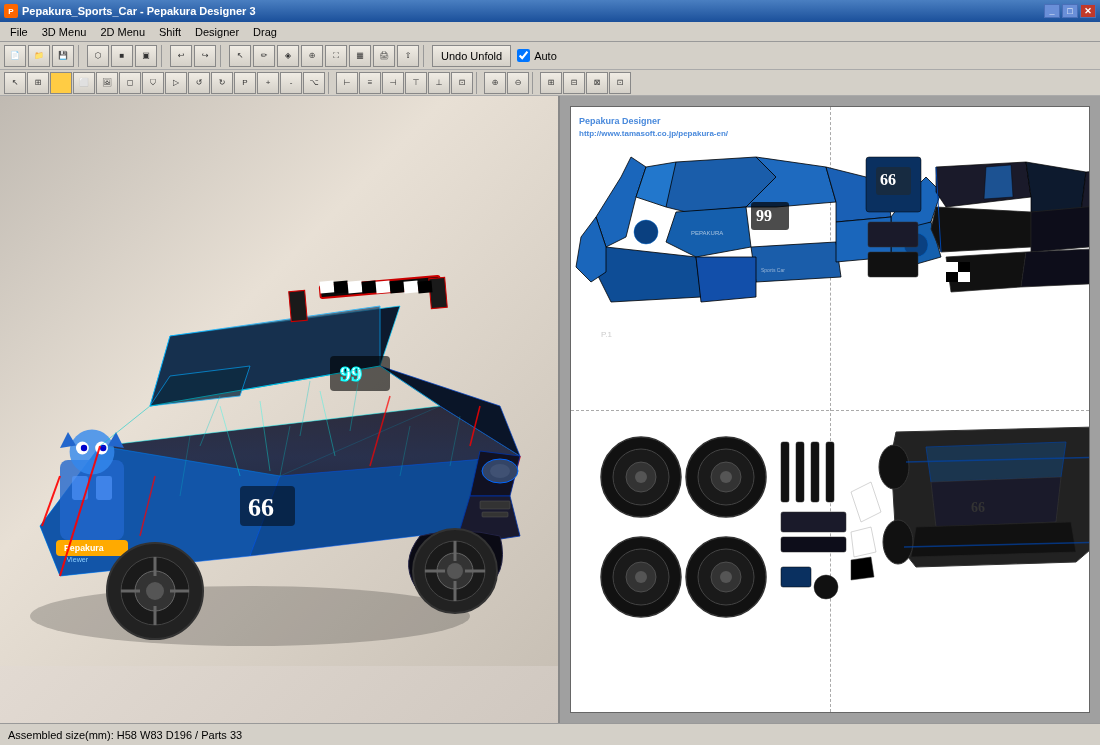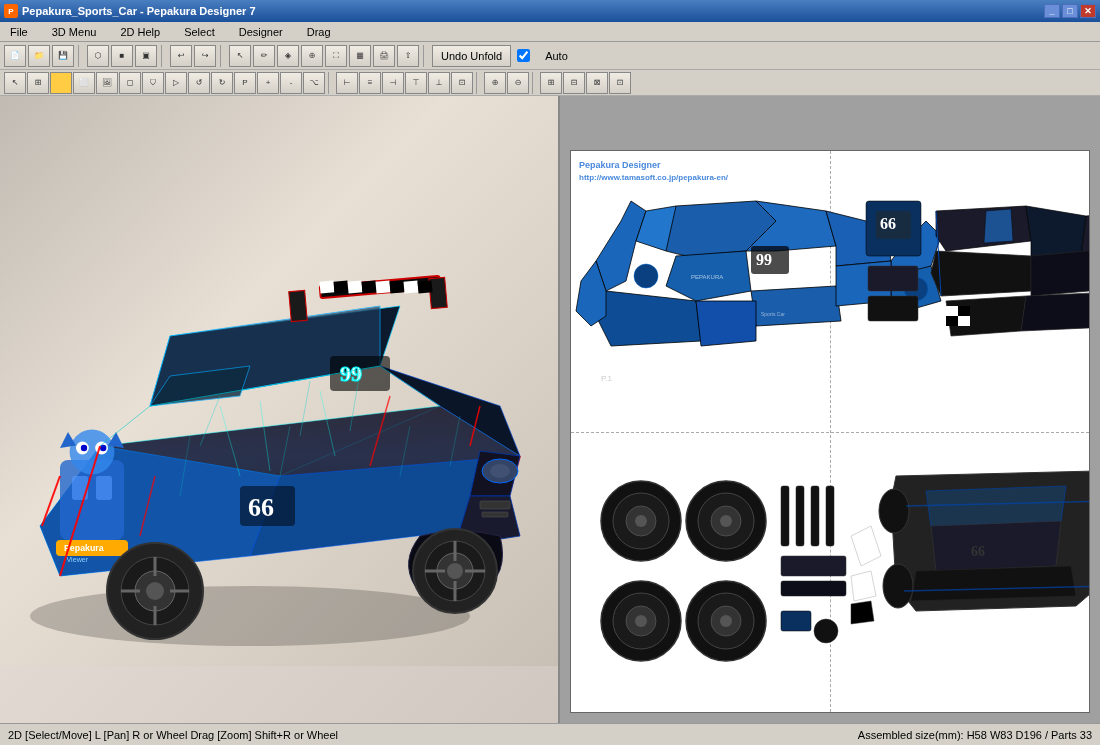--- a/index.html
+++ b/index.html
@@ -21,21 +21,21 @@
     .title-btn { width: 16px; height: 14px; display: flex; align-items: center; justify-content: center; font-size: 9px; cursor: pointer; background: #6a8fd8; color: white; border: 1px solid #4a6fb8; }
     .title-btn.close { background: #c0392b; }
 
     
     #menubar {
       height: 20px;
       background: #d4d0c8;
       border-bottom: 1px solid #999;
       display: flex; align-items: center;
       padding: 0 4px;
-      gap: 12px;
+      gap: 2px;
     }
     .menu-item {
       padding: 2px 6px;
       font-size: 11px;
       cursor: pointer;
       color: #000;
     }
 
     
     #toolbar1 {
@@ -70,21 +70,21 @@
     .undo-unfold-btn {
       height: 22px;
       padding: 0 8px;
       background: linear-gradient(to bottom, #f0ece4, #d4d0c8);
       border: 1px solid #888;
       display: flex; align-items: center; justify-content: center;
       cursor: pointer;
       font-size: 11px;
       color: #000;
     }
-    .auto-checkbox { display: flex; align-items: center; gap: 15px; font-size: 11px; margin-left: 4px; }
+    .auto-checkbox { display: flex; align-items: center; gap: 4px; font-size: 11px; margin-left: 4px; }
 
     
     #main {
       display: flex;
       height: calc(745px - 22px - 20px - 28px - 26px - 22px);
     }
 
     
     #view3d {
       width: 560px;
@@ -102,21 +102,20 @@
       overflow: hidden;
     }
 
     
     #paper-sheet {
       position: absolute;
       top: 10px; left: 10px; right: 10px; bottom: 10px;
       background: white;
       border: 1px solid #666;
       overflow: hidden;
-      margin-top: 44px;
     }
 
     
     #pepakura-watermark {
       position: absolute;
       top: 8px; left: 8px;
       font-size: 9px;
       color: #4a8adc;
       line-height: 1.4;
     }
@@ -149,34 +148,34 @@
 
     
     .sym { font-size: 8px; line-height: 1; }
   </style>
 </head>
 <body>
 
 <div id="titlebar">
   <div id="titlebar-left">
     <div id="titlebar-icon">P</div>
-    <span>Pepakura_Sports_Car - Pepakura Designer 7</span>
+    <span>Pepakura_Sports_Car - Pepakura Designer 3</span>
   </div>
   <div id="titlebar-controls">
     <div class="title-btn">_</div>
     <div class="title-btn">□</div>
     <div class="title-btn close">✕</div>
   </div>
 </div>
 
 <div id="menubar">
   <span class="menu-item">File</span>
   <span class="menu-item">3D Menu</span>
-  <span class="menu-item">2D Help</span>
-  <span class="menu-item">Select</span>
+  <span class="menu-item">2D Menu</span>
+  <span class="menu-item">Shift</span>
   <span class="menu-item">Designer</span>
   <span class="menu-item">Drag</span>
 </div>
 
 <div id="toolbar1">
 
   <div class="tb-btn">
       <span class="sym">📄</span>
     </div>
   <div class="tb-btn">
@@ -623,15 +622,14 @@
           <text x="95" y="100" font-family="Arial Black" font-size="14" font-weight="900" fill="#333">66</text>
 
           <rect x="243" y="10" width="18" height="35" rx="2" fill="#0a3060" stroke="#0055aa" stroke-width="0.7"></rect>
         </g>
       </svg>
     </div>
   </div>
 </div>
 
 <div id="statusbar">
-  <span>2D [Select/Move] L [Pan] R or Wheel Drag [Zoom] Shift+R or Wheel</span>
   <span>Assembled size(mm): H58 W83 D196 / Parts 33</span>
 </div>
 
 </body></html>

